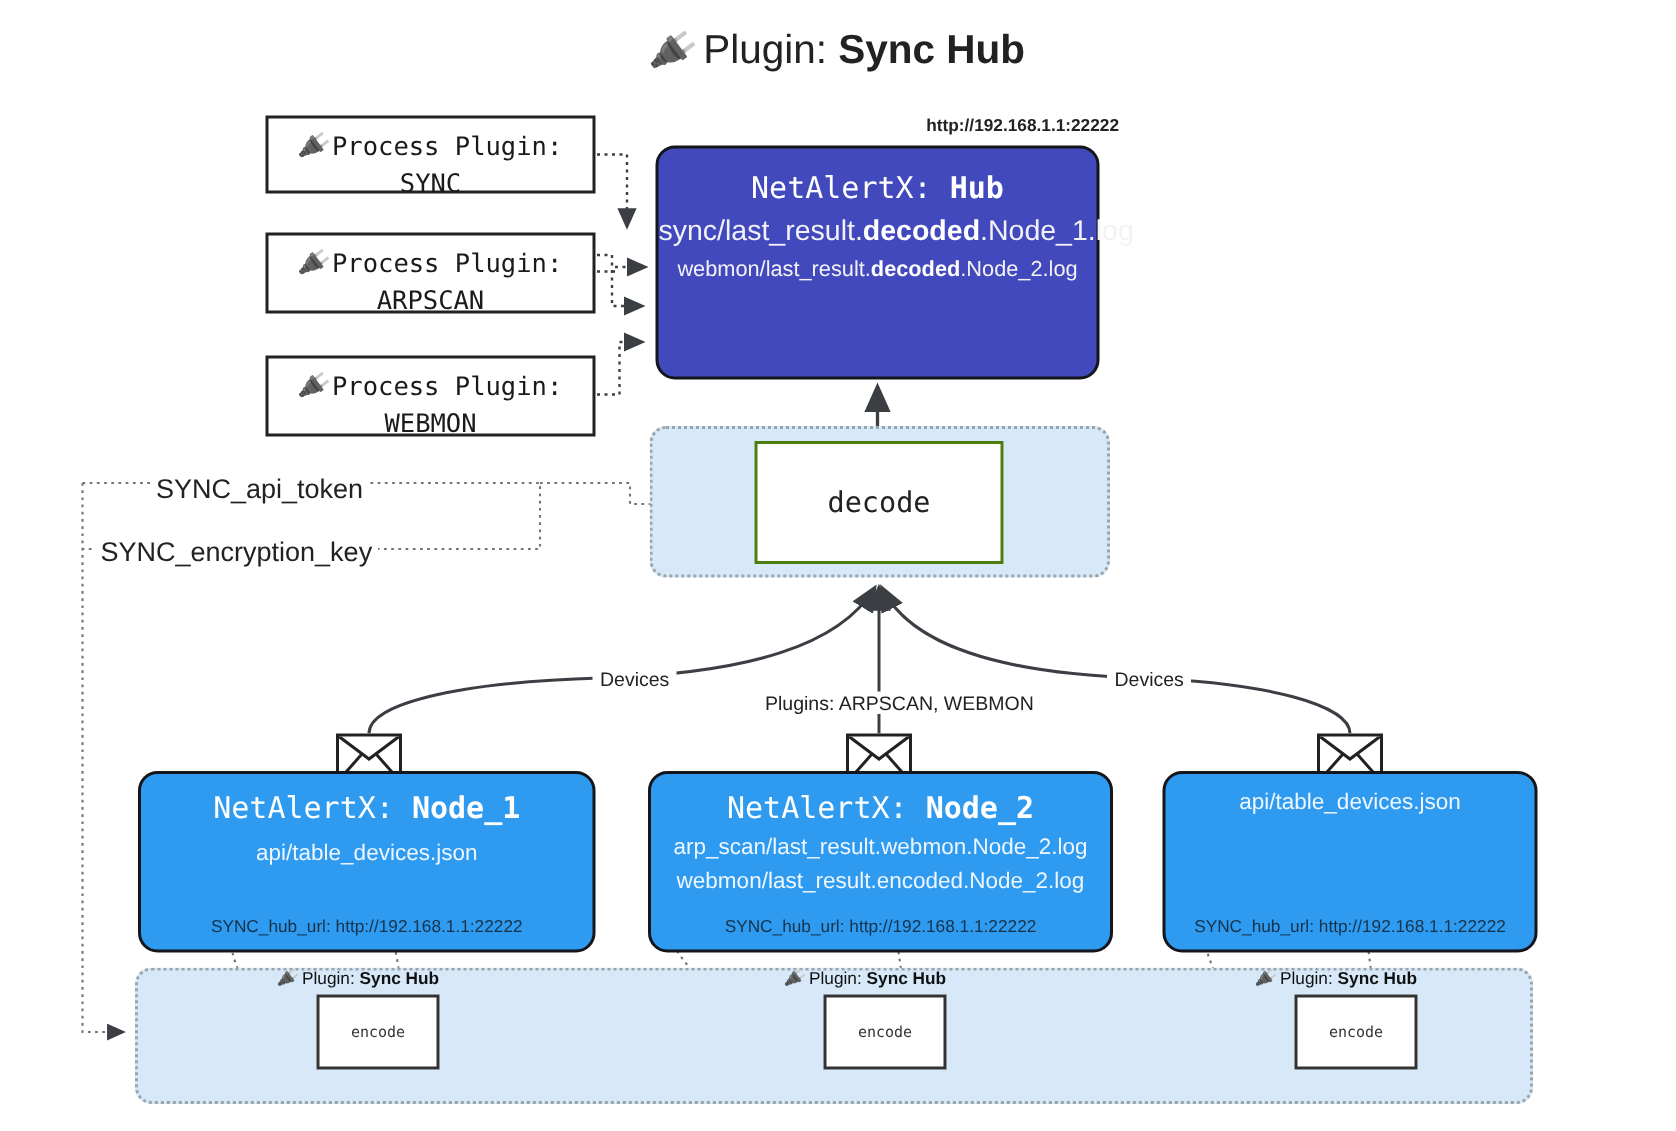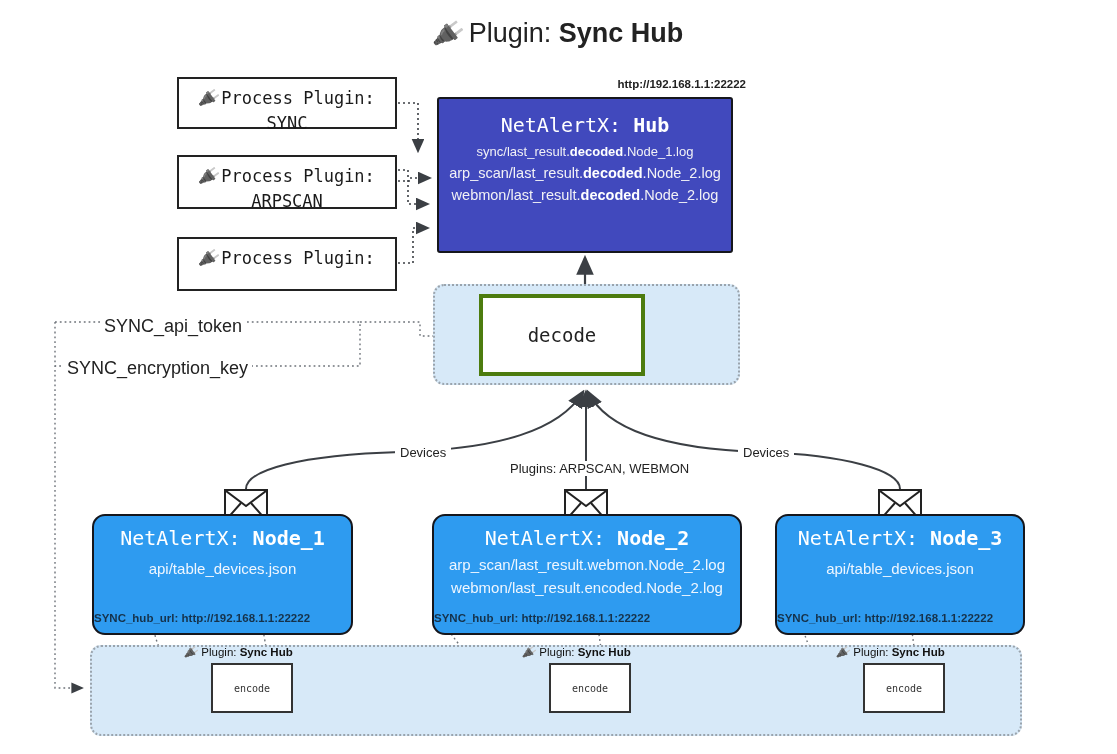--- a/index.html
+++ b/index.html
@@ -36,46 +36,46 @@
     box-sizing:border-box;
     color:#1a1a1a;
   }
   .procbox .l1{display:block;white-space:nowrap;}
   .procbox .l2{display:block;white-space:nowrap;}
   .procbox .plug{font-family:"DejaVu Sans",sans-serif;display:inline-block;transform:scaleX(-1) rotate(-8deg);margin-right:1px;}
 
   
   .hubbox{
     position:absolute;left:437px;top:97px;width:296px;height:156px;
-    background:#4149bd;border:2px solid #15161c;border-radius:3px;
+    background:#4149bd;border:2px solid #15161c;border-radius:13px;
     box-sizing:border-box;color:#fff;
   }
   .hub-title{
     font-family:"DejaVu Sans Mono", monospace;
     font-size:20px;text-align:center;margin-top:14px;white-space:nowrap;
   }
   .hub-title .b{font-weight:bold;}
   .hub-line{
-    font-size:13px;text-align:center;white-space:nowrap;margin-top:7px;color:#f2f2f6;
+    font-size:19px;text-align:center;white-space:nowrap;margin-top:7px;color:#f2f2f6;
   }
   .hub-line.wide{font-size:14.5px;margin-top:6px;}
   .hub-line b{font-weight:bold;color:#fff;}
   .huburl{
     position:absolute;left:450px;top:78px;width:296px;text-align:right;
     font-size:11.5px;font-weight:bold;color:#222;white-space:nowrap;
   }
 
   
   .decode-region{
     position:absolute;left:433px;top:284px;width:307px;height:101px;
     background:#d7e9f8;border:2px dotted #9aa4ad;border-radius:11px;box-sizing:border-box;
   }
   .decode-box{
-    position:absolute;left:479px;top:294px;width:166px;height:82px;
-    background:#fff;border:4px solid #4d7c0f;box-sizing:border-box;
+    position:absolute;left:503px;top:294px;width:166px;height:82px;
+    background:#fff;border:2px solid #4d7c0f;box-sizing:border-box;
     display:flex;align-items:center;justify-content:center;
     font-family:"DejaVu Sans Mono", monospace;font-size:19px;color:#222;
   }
 
   
   .keylabel{
     position:absolute;font-size:18px;color:#222;background:#fff;padding:0 4px;white-space:nowrap;
   }
   #k-token{left:100px;top:316px;}
   #k-key{left:63px;top:358px;}
@@ -87,35 +87,35 @@
   #lbl-dev-l{left:395px;top:445px;}
   #lbl-dev-r{left:738px;top:445px;}
   #lbl-plugins{left:505px;top:461px;}
 
   
   .node{
     position:absolute;top:514px;height:121px;
     background:#2e9bf0;border:2px solid #15161c;border-radius:13px;
     box-sizing:border-box;color:#fff;
   }
-  #node1{left:92px;width:261px;}
+  #node1{left:92px;width:305px;}
   #node2{left:432px;width:310px;}
   #node3{left:775px;width:250px;}
   .node-title{
     font-family:"DejaVu Sans Mono", monospace;font-size:20px;
     text-align:center;margin-top:10px;white-space:nowrap;
   }
   .node-title .b{font-weight:bold;}
   .node-line{
     font-size:15px;text-align:center;color:#eef6ff;white-space:nowrap;margin-top:10px;
   }
   .node-line.tight{margin-top:6px;}
   .node-url{
-    position:absolute;left:0;bottom:9px;width:100%;text-align:left;
-    font-size:11.5px;font-weight:bold;color:#16324a;white-space:nowrap;
+    position:absolute;left:0;bottom:9px;width:100%;text-align:center;
+    font-size:11.5px;font-weight:normal;color:#16324a;white-space:nowrap;
   }
 
   
   .envelope{
     position:absolute;width:44px;height:33px;background:#fff;border:2px solid #222;
     box-sizing:border-box;
   }
   #env1{left:224px;top:489px;}
   #env2{left:564px;top:489px;}
   #env3{left:878px;top:489px;}
@@ -212,32 +212,30 @@
     <span class="l2">SYNC</span>
   </div>
 
   <div class="procbox" id="proc2" style="left:177px;top:155px;width:220px;height:54px;">
     <span class="l1"><span class="plug">🔌</span><span>Process Plugin:</span></span>
     <span class="l2">ARPSCAN</span>
   </div>
 
   <div class="procbox" id="proc3" style="left:177px;top:237px;width:220px;height:54px;">
     <span class="l1"><span class="plug">🔌</span><span>Process Plugin:</span></span>
+    <span class="l2">WEBMON</span>
   </div>
 
   <div class="huburl">http://192.168.1.1:22222</div>
   <div class="hubbox">
     <div class="hub-title">
       <span>NetAlertX: </span><span class="b">Hub</span>
     </div>
     <div class="hub-line">
       <span>sync/last_result.</span><b>decoded</b><span>.Node_1.log</span>
-    </div>
-    <div class="hub-line wide">
-      <span>arp_scan/last_result.</span><b>decoded</b><span>.Node_2.log</span>
     </div>
     <div class="hub-line wide">
       <span>webmon/last_result.</span><b>decoded</b><span>.Node_2.log</span>
     </div>
   </div>
 
   <div class="decode-region"></div>
   <div class="decode-box">decode</div>
 
   <div class="keylabel" id="k-token">SYNC_api_token</div>
@@ -277,23 +275,20 @@
   <div class="node" id="node2">
     <div class="node-title">
       <span>NetAlertX: </span><span class="b">Node_2</span>
     </div>
     <div class="node-line tight">arp_scan/last_result.webmon.Node_2.log</div>
     <div class="node-line tight">webmon/last_result.encoded.Node_2.log</div>
     <div class="node-url">SYNC_hub_url: http://192.168.1.1:22222</div>
   </div>
 
   <div class="node" id="node3">
-    <div class="node-title">
-      <span>NetAlertX: </span><span class="b">Node_3</span>
-    </div>
     <div class="node-line">api/table_devices.json</div>
     <div class="node-url">SYNC_hub_url: http://192.168.1.1:22222</div>
   </div>
 
   <div class="encode-region"></div>
 
   <div class="plugin-cap" id="cap1">
     <span class="plug">🔌</span><span>Plugin: </span><b>Sync Hub</b>
   </div>
   <div class="plugin-cap" id="cap2">

